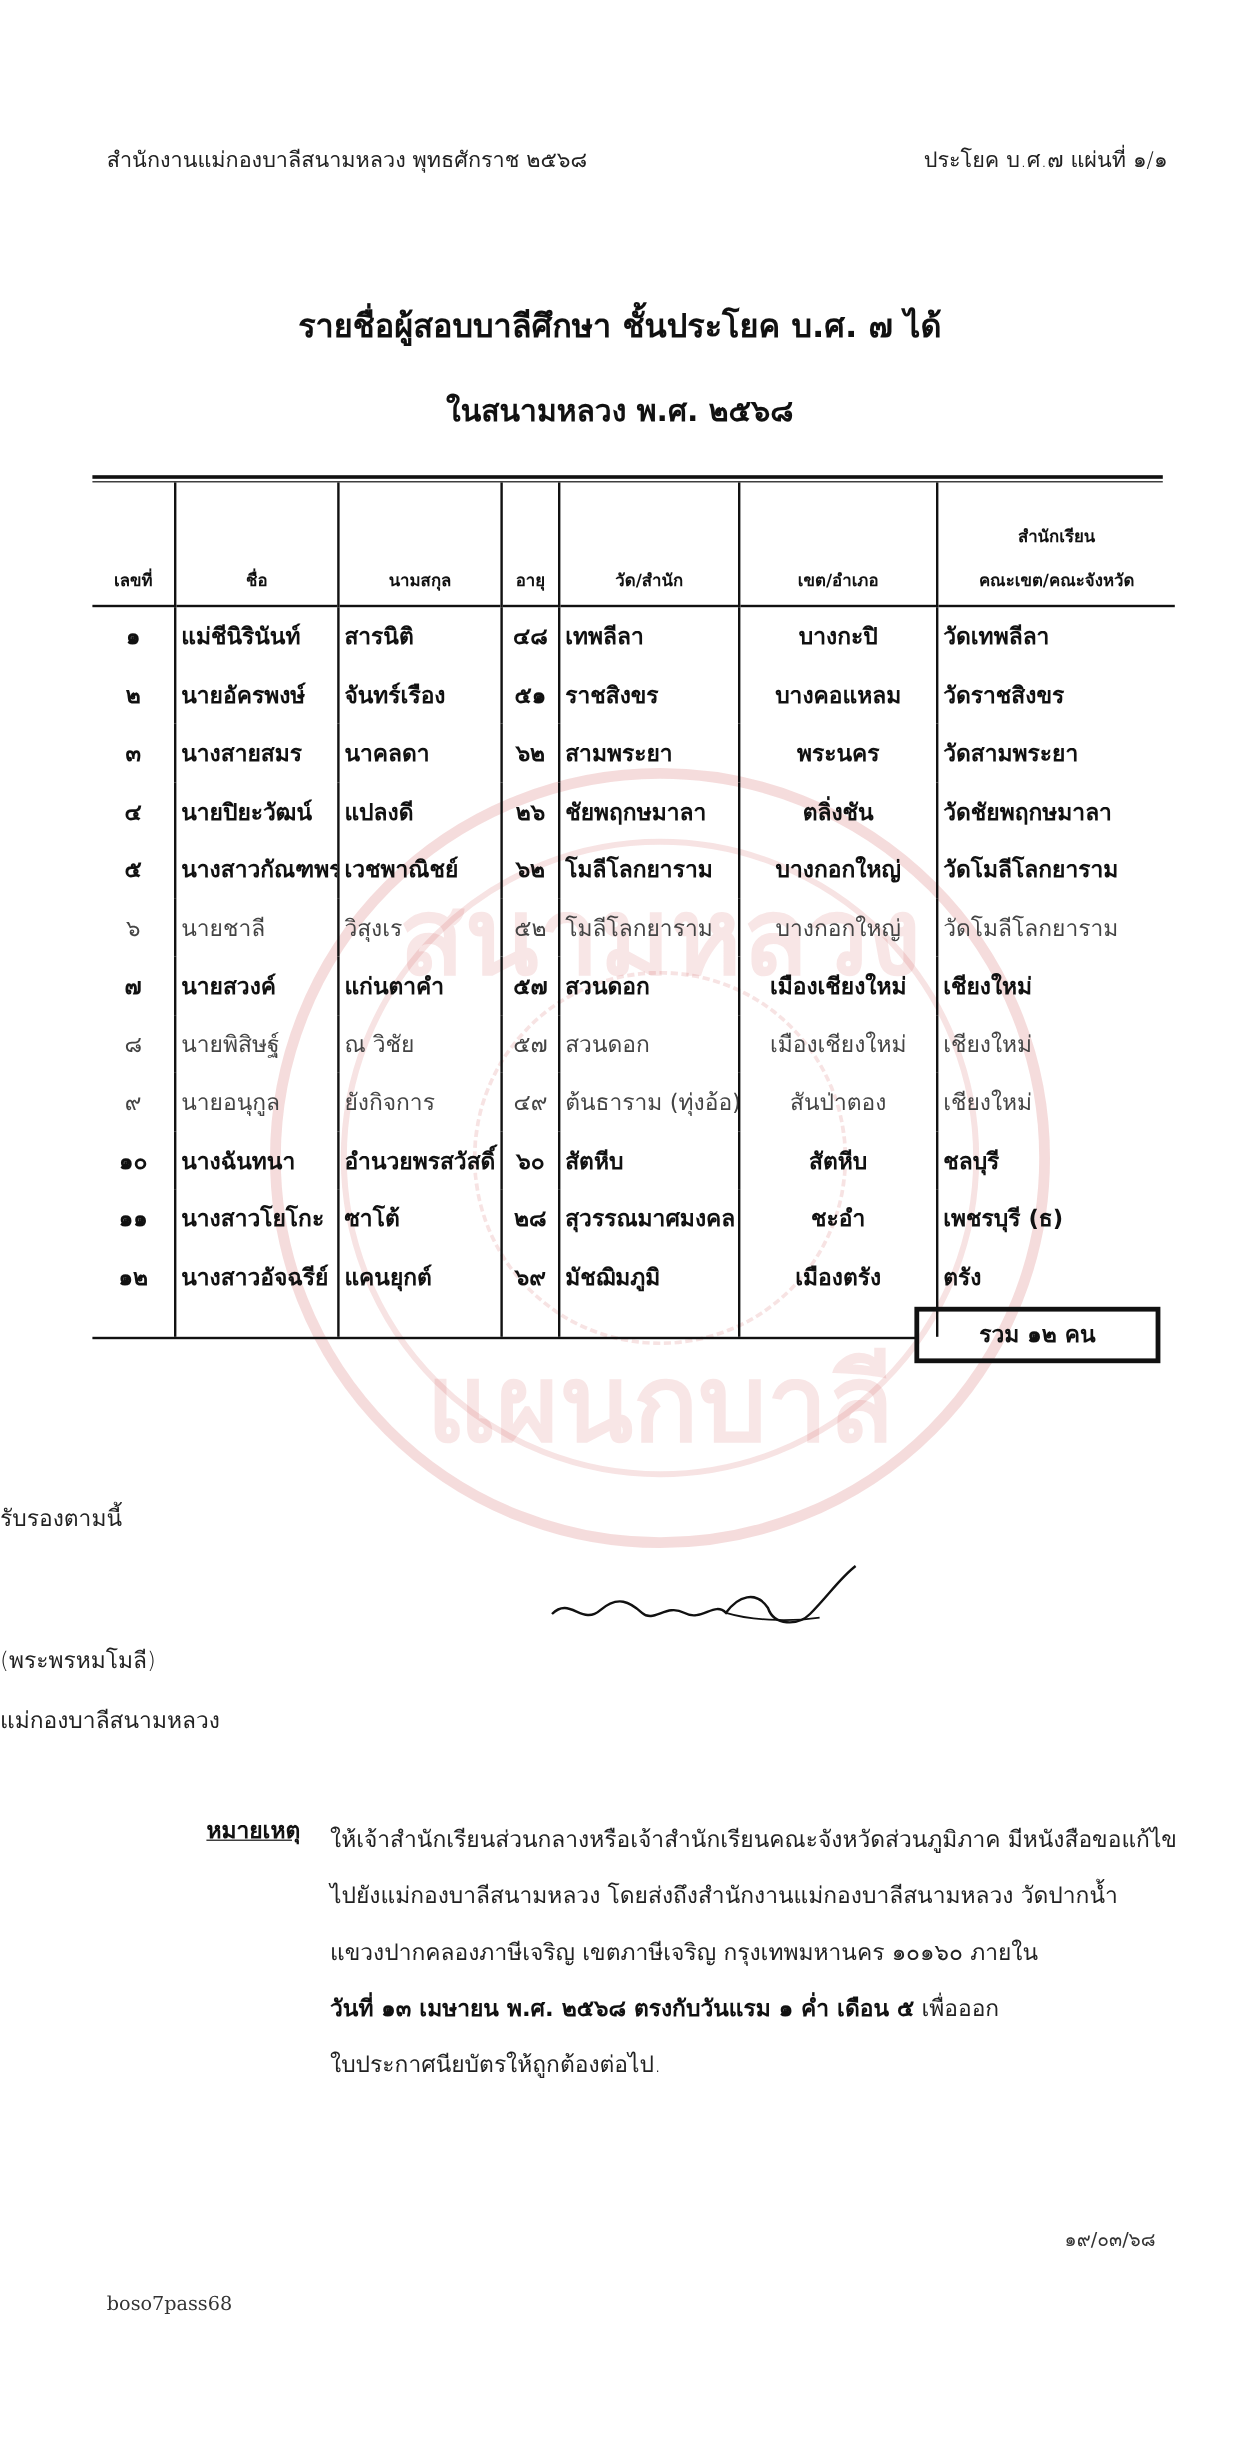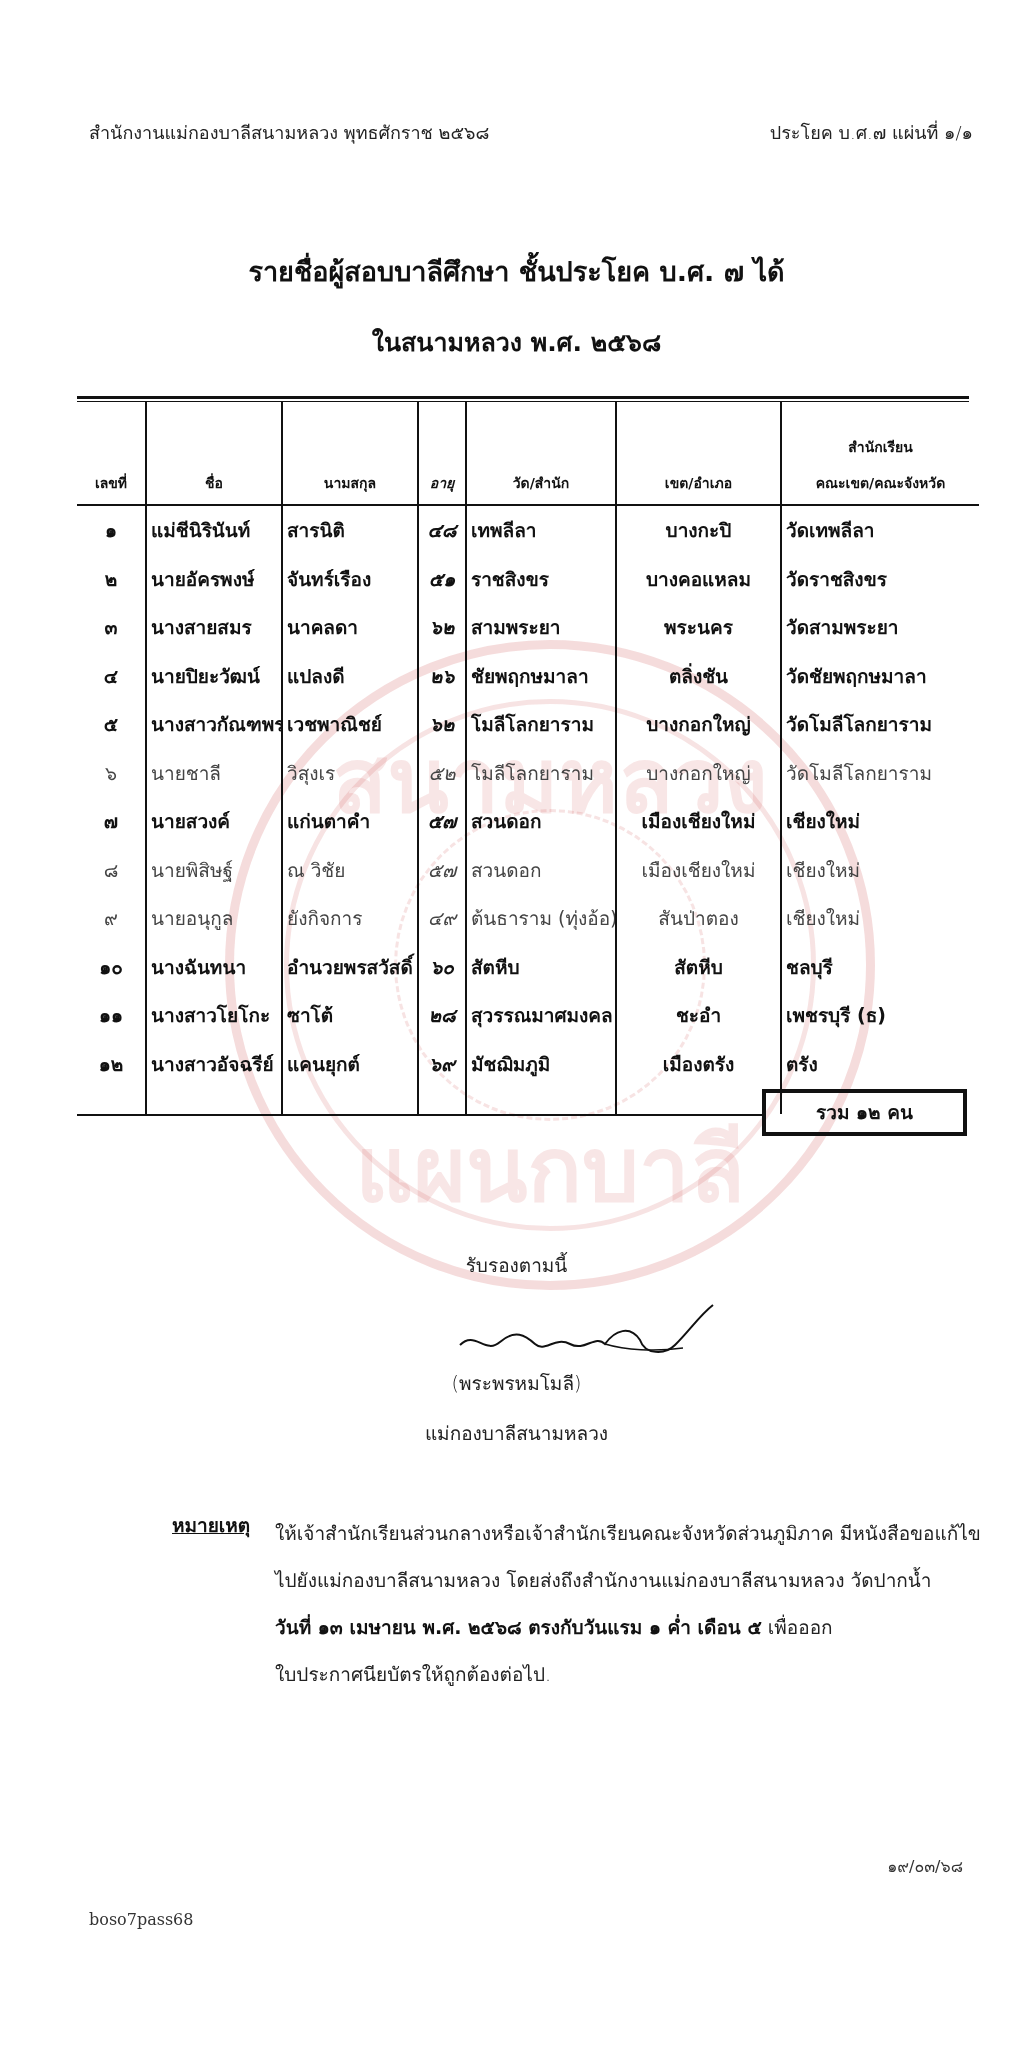--- a/index.html
+++ b/index.html
@@ -21,33 +21,33 @@
   .top-rule { height: 3px; background: #111; }
   .top-rule2 { height: 1px; background: #111; margin-top: 2px; }
   table { border-collapse: collapse; width: 892px; table-layout: fixed; }
   th, td { padding: 0 4px; vertical-align: middle; white-space: nowrap; overflow: hidden; }
   th { font-weight: bold; font-size: 14px; height: 92px; vertical-align: bottom; padding-bottom: 10px; text-align: center; }
   thead tr { border-bottom: 2px solid #111; }
   td { font-size: 19px; height: 48.5px; }
   .c-no { width: 60px; text-align: center; }
   .c-name { width: 126px; }
   .c-surname { width: 126px; }
-  .c-age { width: 38px; text-align: center; font-style: italic; }
+  .c-age { width: 38px; text-align: center; }
   .c-wat { width: 140px; }
   .c-district { width: 155px; text-align: center; }
   .c-school { width: 189px; }
   .vl { border-left: 2px solid #111; }
   .r-bold td { font-weight: bold; color: #111; }
   .r-light td { font-weight: normal; color: #444; }
   tbody tr:last-child td { padding-bottom: 26px; }
   .bottom-rule { height: 2px; background: #111; }
 
   .total-box { position: absolute; left: 762px; top: 1089px; width: 205px; height: 47px; border: 4px solid #111; box-sizing: border-box; text-align: center; line-height: 39px; font-weight: bold; font-size: 19px; }
 
-  .certify { position: absolute; left: 0; width: 1033px; text-align: center; font-size: 19px; font-weight: 300; color: #222; }
+  .certify { position: absolute; left: 0; width: 1033px; text-align: left; font-size: 19px; font-weight: 300; color: #222; }
   .certify-label { top: 1250px; }
   .signature { position: absolute; left: 455px; top: 1300px; width: 260px; height: 70px; }
   .signer-name { top: 1368px; }
   .signer-title { top: 1418px; }
 
   .note-label { position: absolute; left: 172px; top: 1510px; font-size: 19px; font-weight: bold; text-decoration: underline; }
   .note-body { position: absolute; left: 275px; top: 1510px; width: 640px; font-size: 19px; font-weight: 300; color: #222; line-height: 47px; }
   .note-line { display: block; white-space: nowrap; }
   .note-line b { font-weight: bold; color: #111; }
 
@@ -209,18 +209,19 @@
   <path d="M5 45 C 20 30, 30 55, 45 42 S 70 35, 80 44 S 100 36, 115 44 S 140 34, 150 44 C 160 30, 175 25, 185 40 C 190 55, 210 55, 220 45 C 235 30, 245 15, 258 5" fill="none" stroke="#111" stroke-width="2"></path>
   <path d="M150 44 C 170 50, 200 52, 228 48" fill="none" stroke="#111" stroke-width="1.5"></path>
 </svg>
 <div class="certify signer-name">(พระพรหมโมลี)</div>
 <div class="certify signer-title">แม่กองบาลีสนามหลวง</div>
 
 <div class="note-label">หมายเหตุ</div>
 <div class="note-body">
   <span class="note-line">ให้เจ้าสำนักเรียนส่วนกลางหรือเจ้าสำนักเรียนคณะจังหวัดส่วนภูมิภาค มีหนังสือขอแก้ไข</span>
   <span class="note-line">ไปยังแม่กองบาลีสนามหลวง  โดยส่งถึงสำนักงานแม่กองบาลีสนามหลวง   วัดปากน้ำ</span>
+  <span class="note-line">แขวงปากคลองภาษีเจริญ  เขตภาษีเจริญ  กรุงเทพมหานคร  ๑๐๑๖๐  ภายใน</span>
   <span class="note-line"><b>วันที่ ๑๓ เมษายน พ.ศ. ๒๕๖๘  ตรงกับวันแรม ๑ ค่ำ เดือน  ๕</b><span>  เพื่อออก</span></span>
   <span class="note-line">ใบประกาศนียบัตรให้ถูกต้องต่อไป.</span>
 </div>
 
 <div class="footer-left">boso7pass68</div>
 <div class="footer-right">๑๙/๐๓/๖๘</div>
 
 </body></html>

